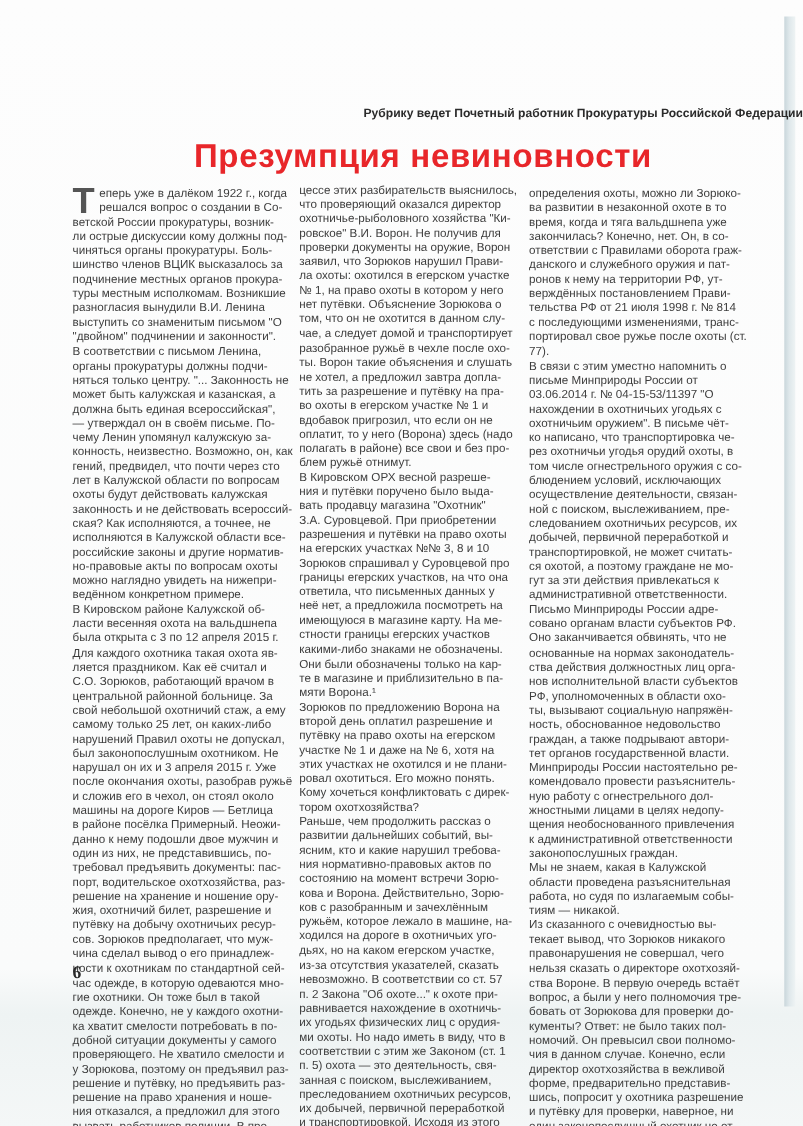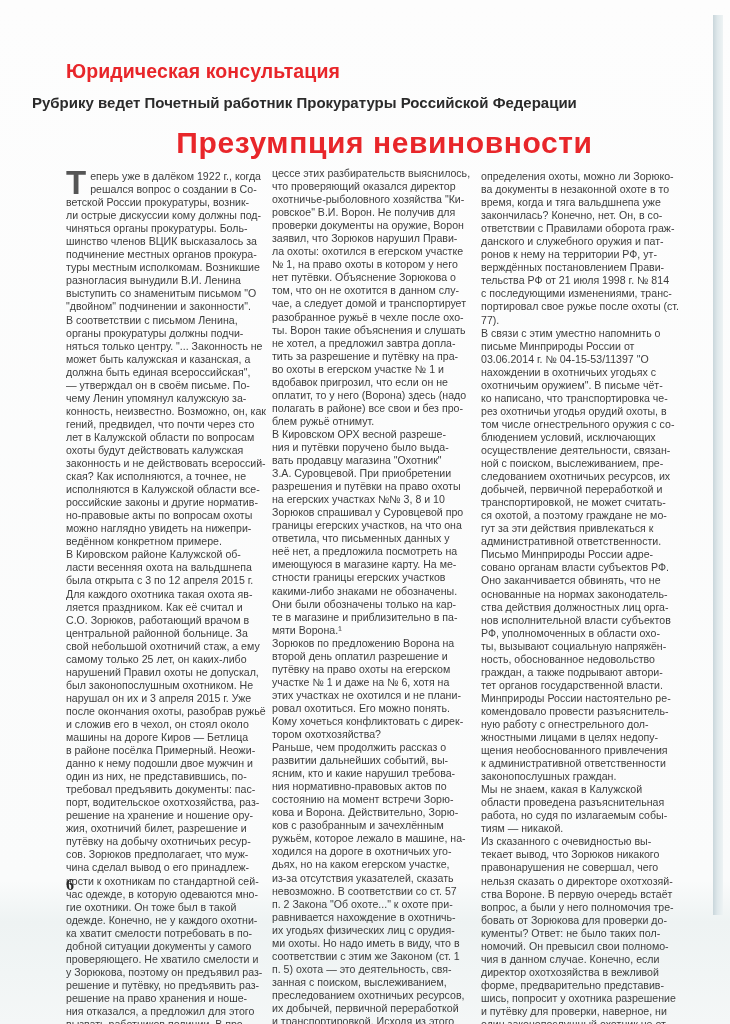--- a/index.html
+++ b/index.html
@@ -37,22 +37,22 @@
       font-weight: bold;
       color: #e8262a;
       letter-spacing: 0.1px;
       white-space: nowrap;
     }
     .byline {
       position: absolute;
       left: 0;
       width: 730px;
       top: 96px;
-      text-align: left;
-      font-size: 15px;
+      text-align: right;
+      font-size: 11px;
       font-weight: bold;
       color: #2b2b2b;
       line-height: 14px;
     }
     .byline div { padding-left: 32px; }
     .headline {
       position: absolute;
       left: 0;
       width: 730px;
       top: 126px;
@@ -94,21 +94,20 @@
       font-size: 16px;
       color: #2a2a2a;
     }
   </style>
 </head>
 <body>
 
 <div class="page">
   <div class="edge-strip"></div>
 
-  <div class="rubric">Юридическая консультация</div>
 
   <div class="byline">
     <div>Рубрику ведет Почетный работник Прокуратуры Российской Федерации</div>
   </div>
 
   <div class="headline">Презумпция невиновности</div>
 
   <div class="col col-1">
     <span class="dropcap">Т</span>
   <span class="ln">еперь уже в далёком 1922 г., когда</span>
@@ -241,21 +240,21 @@
       <span class="ln">ми охоты. Но надо иметь в виду, что в</span>
       <span class="ln">соответствии с этим же Законом (ст. 1</span>
       <span class="ln">п. 5) охота — это деятельность, свя-</span>
       <span class="ln">занная с поиском, выслеживанием,</span>
       <span class="ln">преследованием охотничьих ресурсов,</span>
       <span class="ln">их добычей, первичной переработкой</span>
       <span class="ln">и транспортировкой. Исходя из этого</span>
     </div>
   <div class="col col-3">
       <span class="ln">определения охоты, можно ли Зорюко-</span>
-      <span class="ln">ва документы в незаконной охоте в то</span>
+      <span class="ln">ва развитии в незаконной охоте в то</span>
       <span class="ln">время, когда и тяга вальдшнепа уже</span>
       <span class="ln">закончилась? Конечно, нет. Он, в со-</span>
       <span class="ln">ответствии с Правилами оборота граж-</span>
       <span class="ln">данского и служебного оружия и пат-</span>
       <span class="ln">ронов к нему на территории РФ, ут-</span>
       <span class="ln">верждённых постановлением Прави-</span>
       <span class="ln">тельства РФ от 21 июля 1998 г. № 814</span>
       <span class="ln">с последующими изменениями, транс-</span>
       <span class="ln">портировал свое ружье после охоты (ст.</span>
       <span class="ln">77).</span>

